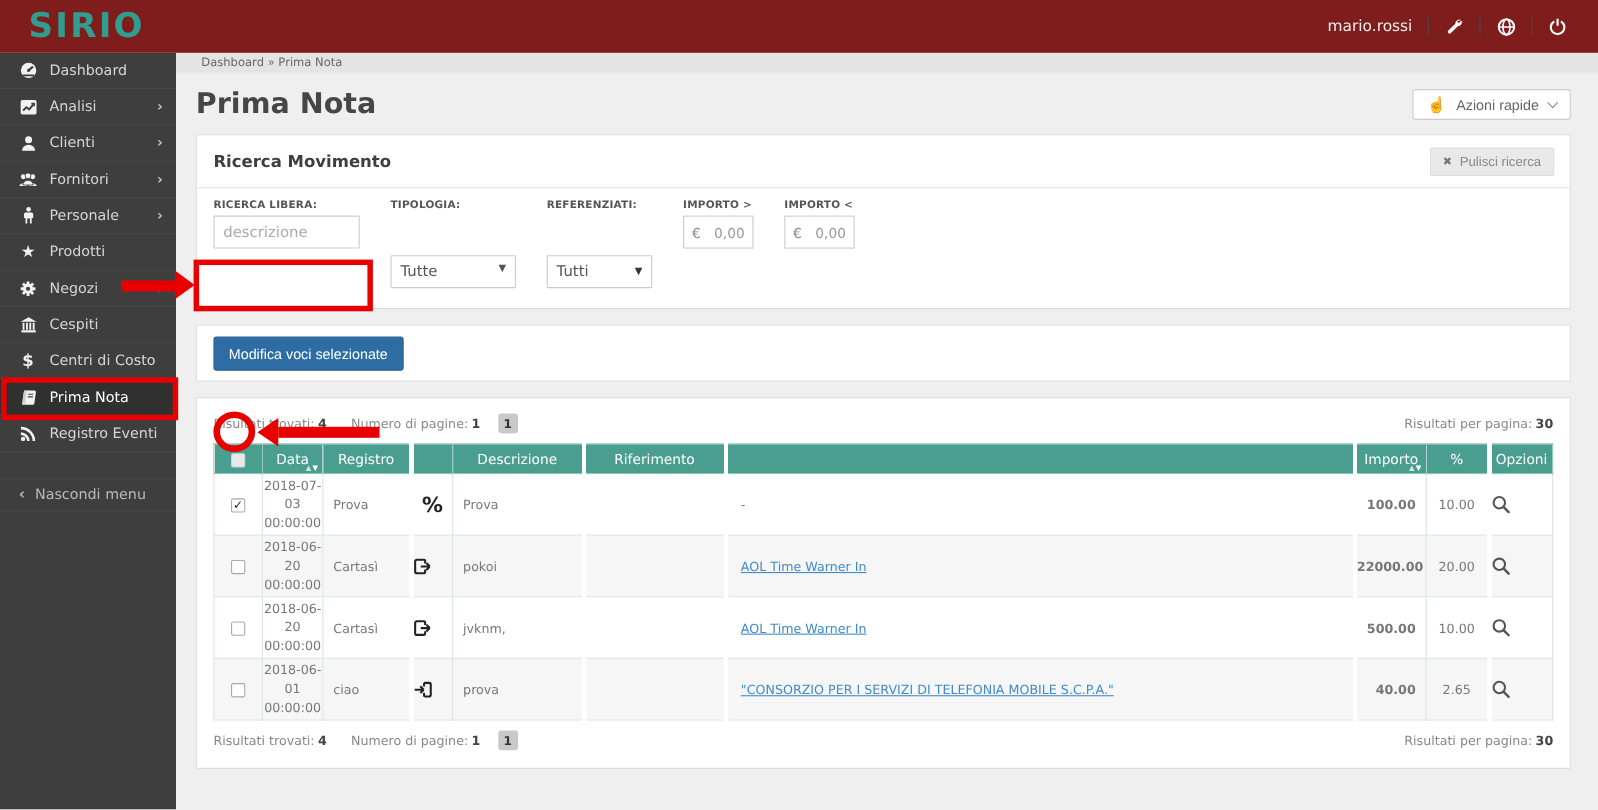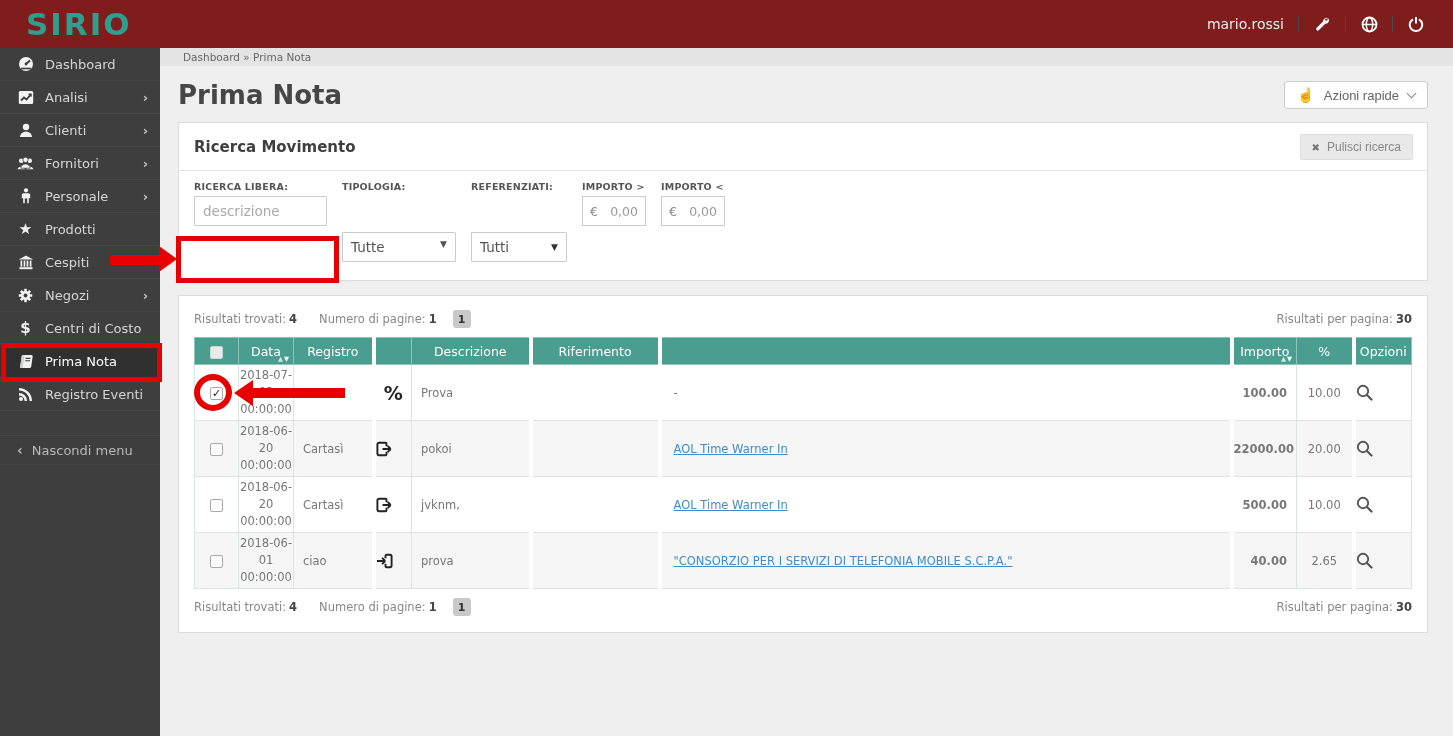--- a/index.html
+++ b/index.html
@@ -32,21 +32,21 @@
   .btn-quick { background:#fff; border:1px solid #ccc; border-radius:3px; color:#666; font-size:13px; padding:5px 12px; display:flex; align-items:center; gap:9px; cursor:pointer; }
   .hand { font-size:14px; color:#666; }
   .chev-down { width:7px; height:7px; border-left:1.5px solid #888; border-bottom:1.5px solid #888; transform:rotate(-45deg); margin-top:-4px; }
 
   .panel { background:#fff; border:1px solid #dcdcdc; margin:0 25px 14px 18px; }
   .panel-head { display:flex; justify-content:space-between; align-items:center; padding:11px 14px 10px 15px; border-bottom:1px solid #e5e5e5; }
   .panel-title { font-size:15px; font-weight:bold; color:#3f3f3f; }
   .btn-clear { background:#e9e9e9; border:1px solid #ddd; border-radius:2px; color:#888; font-size:12px; padding:5px 11px; display:flex; align-items:center; gap:7px; cursor:pointer; }
   .btn-clear .x { font-size:10px; color:#777; }
 
-  .search-body { display:flex; gap:15px; padding:10px 15px 18px 15px; }
+  .search-body { display:flex; gap:28px; padding:10px 15px 18px 15px; }
   .field label { display:block; font-size:9.5px; font-weight:bold; color:#555; letter-spacing:.2px; margin-bottom:4px; }
   .inp { height:30px; border:1px solid #ccc; border-radius:1px; font-size:13.5px; color:#555; padding:0 8px; font-family:inherit; background:#fff; }
   .inp::placeholder { color:#aaa; }
   .w-free { width:133px; }
   .sel { height:30px; border:1px solid #ccc; border-radius:1px; background:#fff; display:flex; align-items:center; justify-content:space-between; padding:0 8px; font-size:13.5px; color:#555; cursor:pointer;margin-top:40px; }
   .w-tip { width:114px; } .w-ref { width:96px; }
   .caret { font-size:9px; color:#555; margin-top:-7px; }
   .caret2 { font-size:9px; color:#333; }
   .money { width:64px; height:30px; border:1px solid #ccc; display:flex; align-items:center; justify-content:space-between; padding:0 7px; font-size:12.5px; color:#999; background:#fff; }
   .money .eur { color:#888; }
@@ -191,49 +191,49 @@
     <span class="sub-arrow">›</span>
   </div>
 
   <div class="side-item">
     <span class="s-ico" style="font-size:15px;">★</span>
     <span>Prodotti</span>
   </div>
 
   <div class="side-item">
     <span class="s-ico">
+      <svg width="15" height="15" viewBox="0 0 15 15">
+          <g stroke="#f2f2f2" stroke-width="2.6">
+            <line x1="7.5" y1="0.8" x2="7.5" y2="14.2"></line>
+            <line x1="0.8" y1="7.5" x2="14.2" y2="7.5"></line>
+            <line x1="2.8" y1="2.8" x2="12.2" y2="12.2"></line>
+            <line x1="12.2" y1="2.8" x2="2.8" y2="12.2"></line>
+          </g>
+          <circle cx="7.5" cy="7.5" r="4.6" fill="#f2f2f2"></circle>
+          <circle cx="7.5" cy="7.5" r="1.9" fill="#3e3e3e"></circle>
+        </svg>
+    </span>
+    <span>Negozi</span>
+    <span class="sub-arrow">›</span>
+  </div>
+
+  <div class="side-item">
+    <span class="s-ico">
       <svg width="16" height="15" viewBox="0 0 16 15">
           <polygon points="8,0.5 15.2,4.5 0.8,4.5" fill="#f2f2f2"></polygon>
           <rect x="1.5" y="12.2" width="13" height="2" fill="#f2f2f2"></rect>
           <g stroke="#f2f2f2" stroke-width="1.7">
             <line x1="3.4" y1="5.5" x2="3.4" y2="11.7"></line>
             <line x1="6.5" y1="5.5" x2="6.5" y2="11.7"></line>
             <line x1="9.5" y1="5.5" x2="9.5" y2="11.7"></line>
             <line x1="12.6" y1="5.5" x2="12.6" y2="11.7"></line>
           </g>
         </svg>
     </span>
     <span>Cespiti</span>
-  </div>
-
-  <div class="side-item">
-    <span class="s-ico">
-      <svg width="15" height="15" viewBox="0 0 15 15">
-          <g stroke="#f2f2f2" stroke-width="2.6">
-            <line x1="7.5" y1="0.8" x2="7.5" y2="14.2"></line>
-            <line x1="0.8" y1="7.5" x2="14.2" y2="7.5"></line>
-            <line x1="2.8" y1="2.8" x2="12.2" y2="12.2"></line>
-            <line x1="12.2" y1="2.8" x2="2.8" y2="12.2"></line>
-          </g>
-          <circle cx="7.5" cy="7.5" r="4.6" fill="#f2f2f2"></circle>
-          <circle cx="7.5" cy="7.5" r="1.9" fill="#3e3e3e"></circle>
-        </svg>
-    </span>
-    <span>Negozi</span>
-    <span class="sub-arrow">›</span>
   </div>
 
   <div class="side-item">
     <span class="s-ico" style="font-size:15px; font-weight:bold;">$</span>
     <span>Centri di Costo</span>
   </div>
 
   <div class="side-item active">
     <span class="s-ico">
       <svg width="16" height="15" viewBox="0 0 16 15">
@@ -317,20 +317,23 @@
       <div class="field">
         <label>IMPORTO &lt;</label>
         <div class="money">
           <span class="eur">€</span>
           <span>0,00</span>
         </div>
       </div>
     </div>
   </div>
 
+  <div class="panel toolbar-panel">
+    <button class="btn-primary">Modifica voci selezionate</button>
+  </div>
 
   <div class="panel results-panel">
 
     <div class="meta-row">
       <span class="m"><span>Risultati trovati:</span><b>4</b></span>
       <span class="m"><span>Numero di pagine:</span><b>1</b></span>
       <span class="page-chip">1</span>
       <span class="spring"></span>
       <span><span>Risultati per pagina:</span><b>30</b></span>
     </div>

